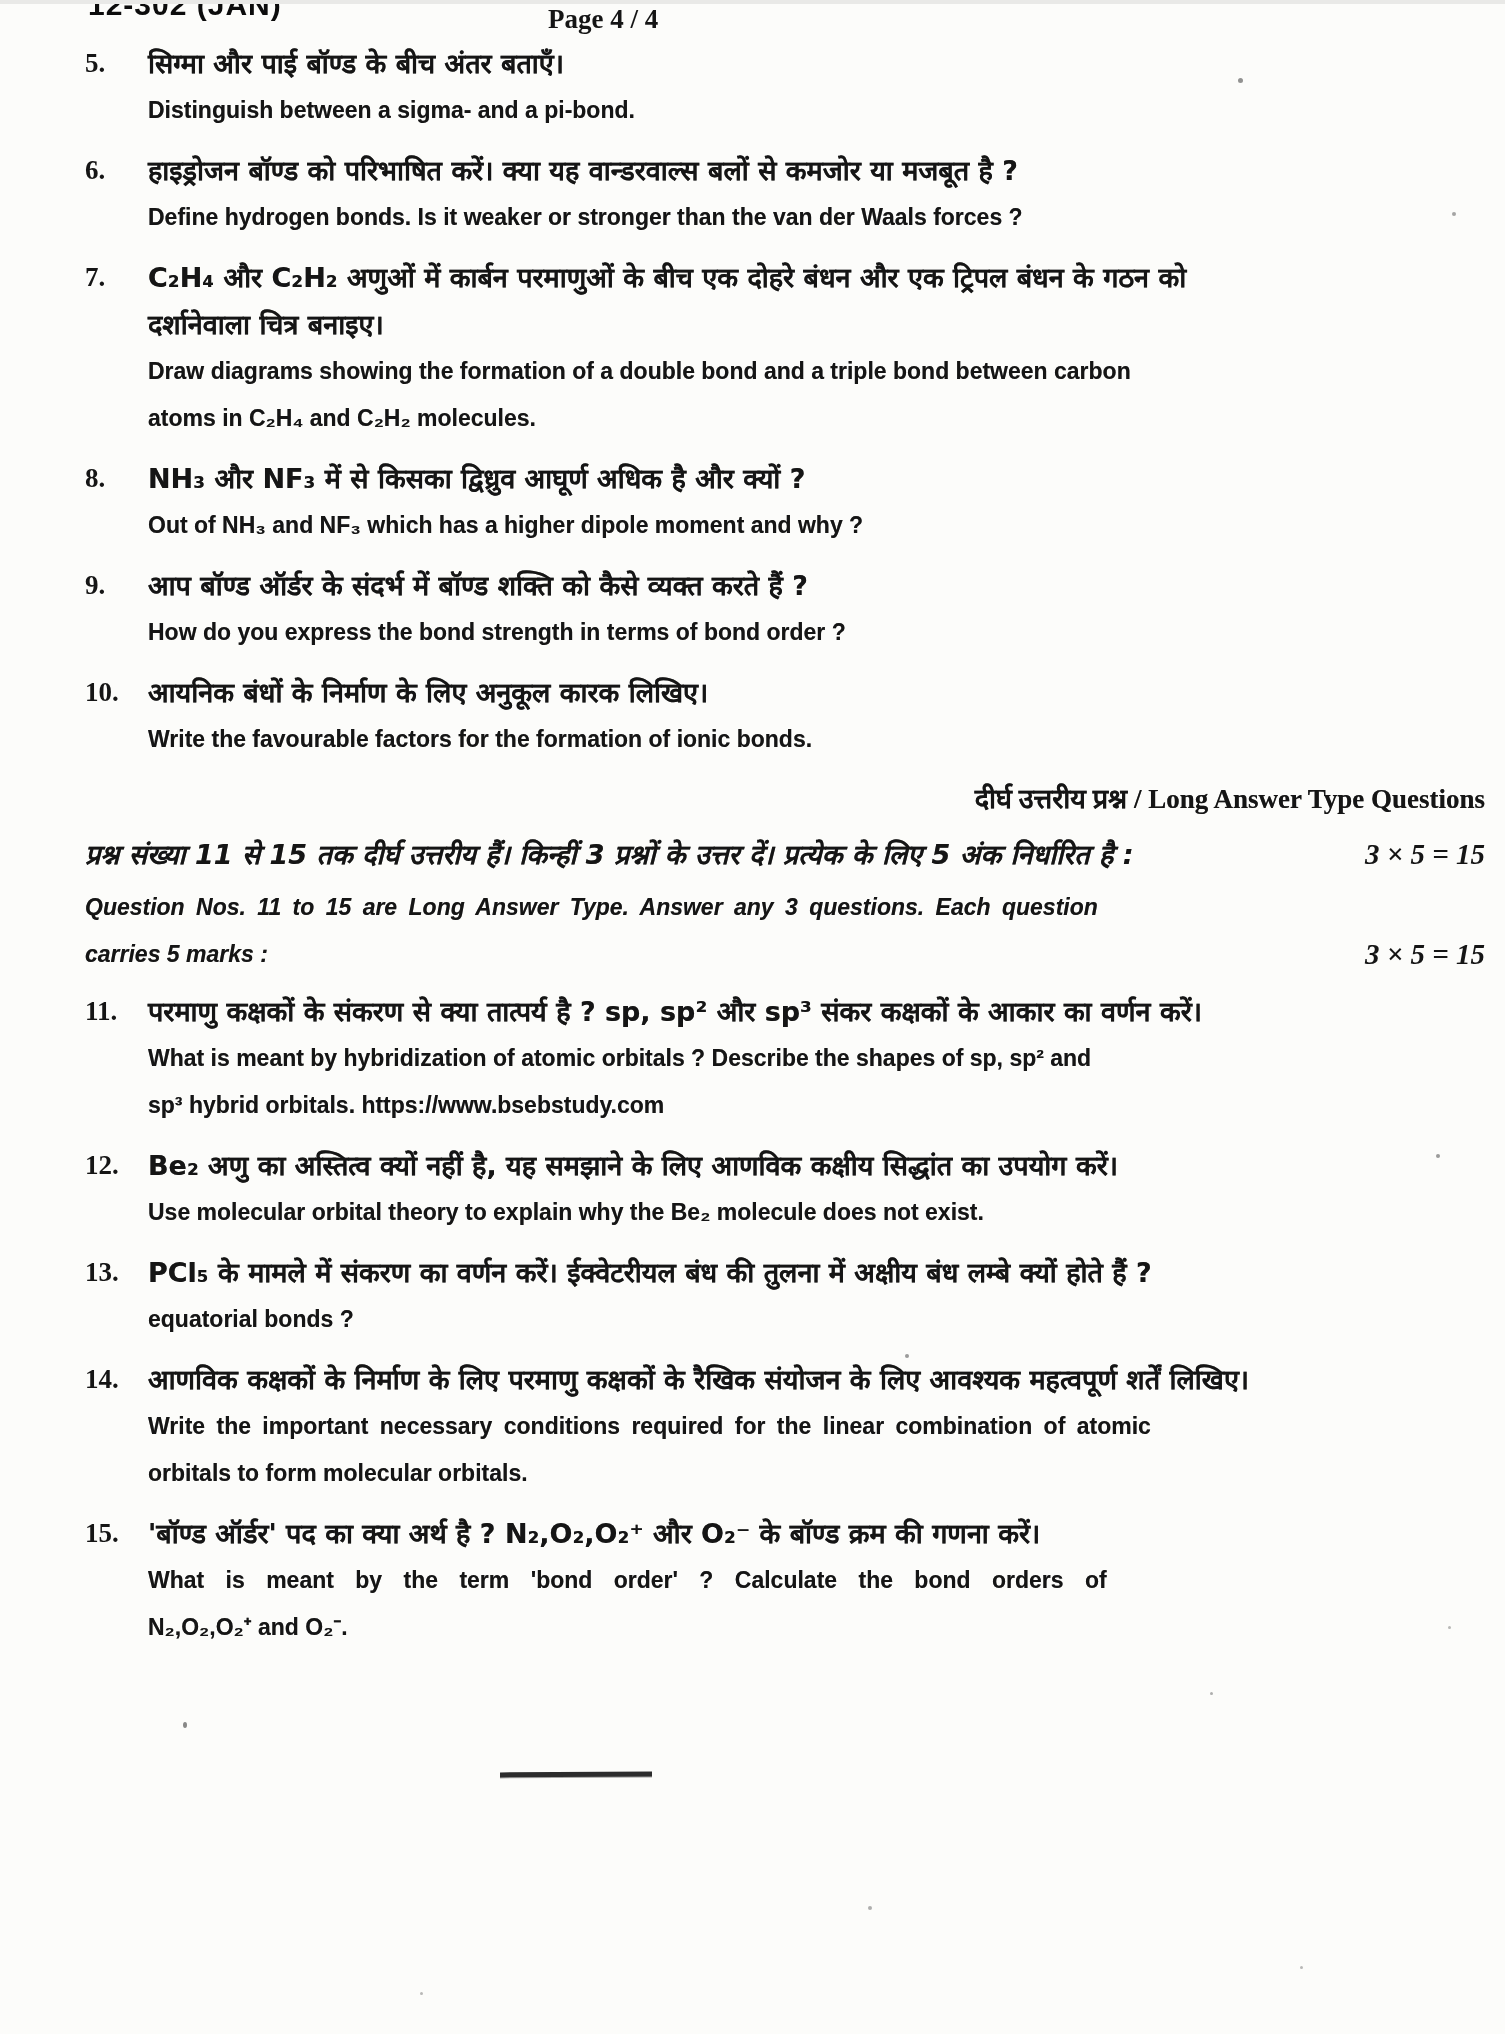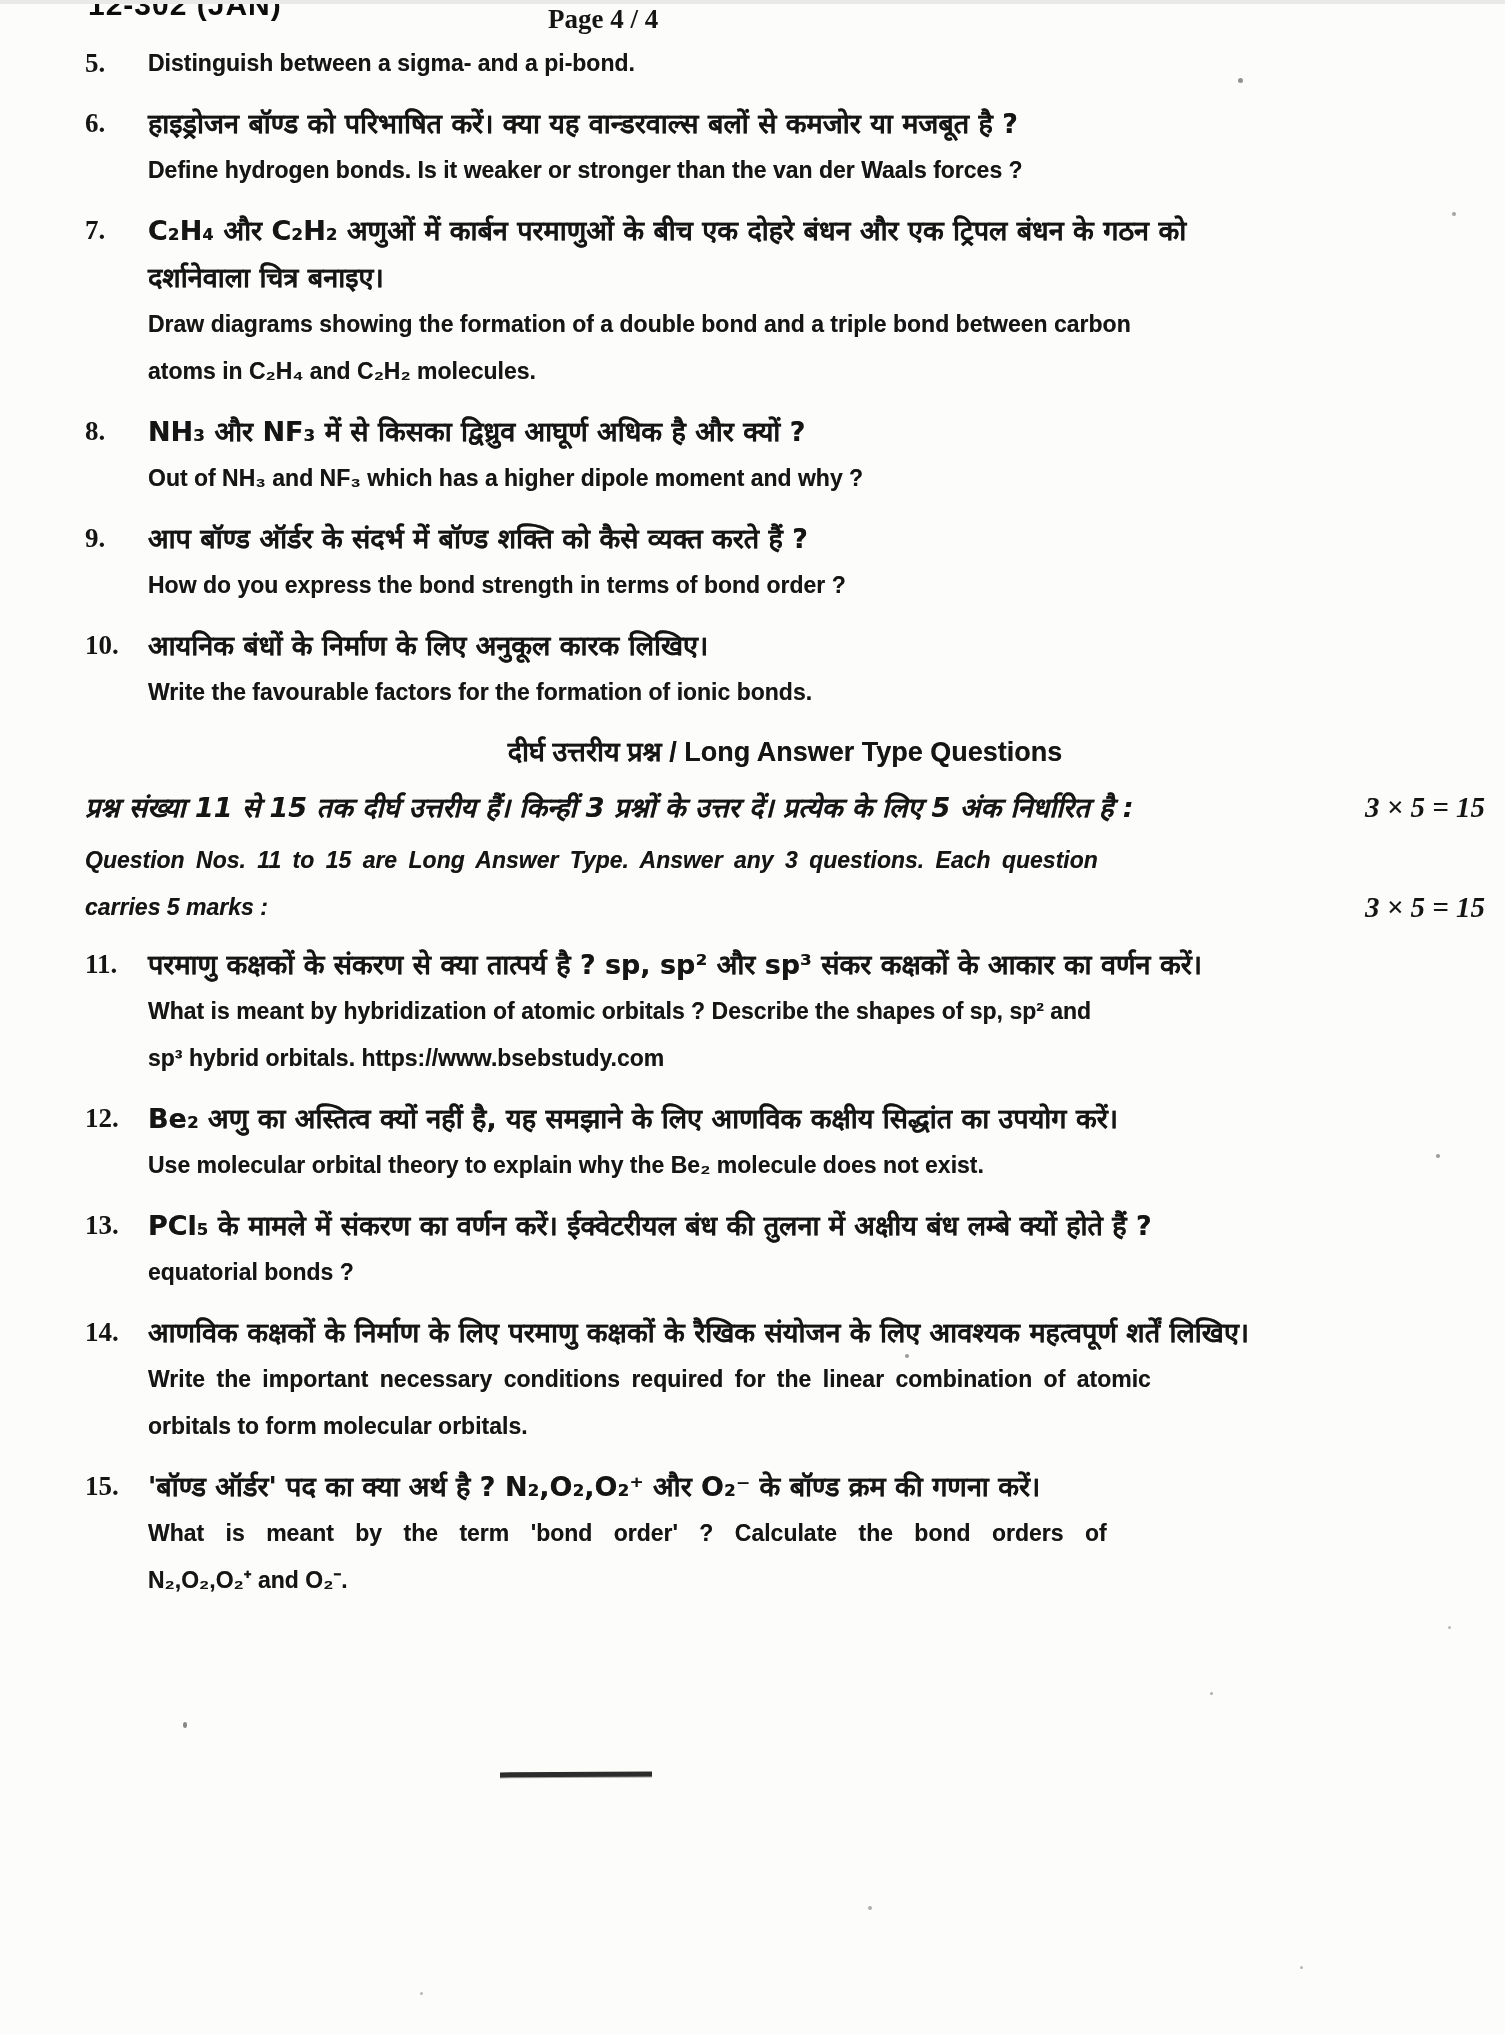--- a/index.html
+++ b/index.html
@@ -42,22 +42,22 @@
   p.en{
     margin:0;
     font-family:Liberation Sans, sans-serif;
     font-weight:700;font-size:23px;line-height:47px;
     text-shadow:0 0 .5px rgba(0,0,0,.45);
   }
   .italic{font-style:italic;}
   .wide{word-spacing:15px;}
   .wide-sm{word-spacing:5px;}
   .section-title{
-    text-align:center;
-    font-family:Liberation Sans, sans-serif;
+    text-align:right;
+    font-family:Liberation Serif, serif;
     font-weight:700;font-size:27px;line-height:47px;
     margin:4px 0 8px 0;
     text-shadow:0 0 .5px rgba(0,0,0,.55);
   }
   .instr-row{display:flex;align-items:flex-start;margin-bottom:6px;}
   .instr-row .txt{flex:1;min-width:0;}
   .marks{
     white-space:nowrap;
     font-weight:700;font-style:italic;font-size:29px;line-height:47px;
     font-family:"Liberation Serif","DejaVu Serif",serif;
@@ -79,20 +79,21 @@
 <div class="page">
 
   <div class="doc-code">12-302 (JAN)</div>
   <div class="page-label">Page 4 / 4</div>
 
   <main class="content">
 
     <div class="q">
       <div class="q-num">5.</div>
       <div class="q-body">
+        <p class="hi">सिग्मा और पाई बॉण्ड के बीच अंतर बताएँ।</p>
         <p class="en">Distinguish between a sigma- and a pi-bond.</p>
       </div>
     </div>
 
     <div class="q">
       <div class="q-num">6.</div>
       <div class="q-body">
         <p class="hi">हाइड्रोजन बॉण्ड को परिभाषित करें। क्या यह वान्डरवाल्स बलों से कमजोर या मजबूत है ?</p>
         <p class="en">Define hydrogen bonds. Is it weaker or stronger than the van der Waals forces ?</p>
       </div>

